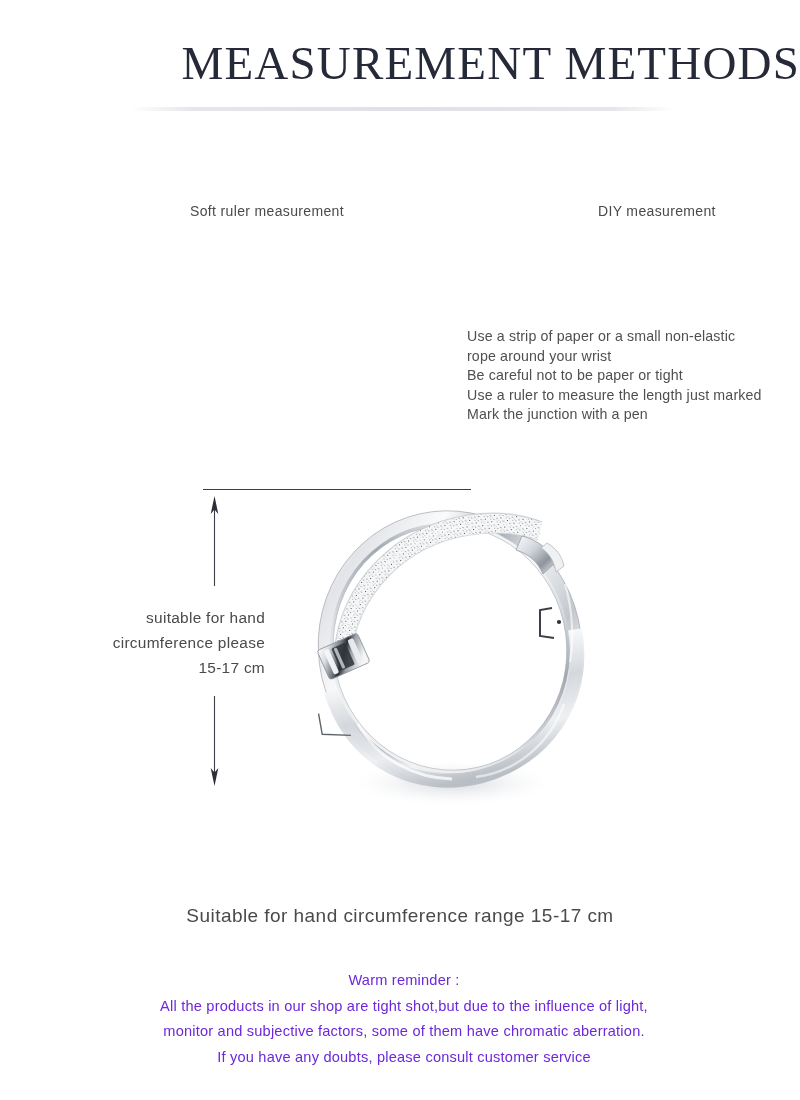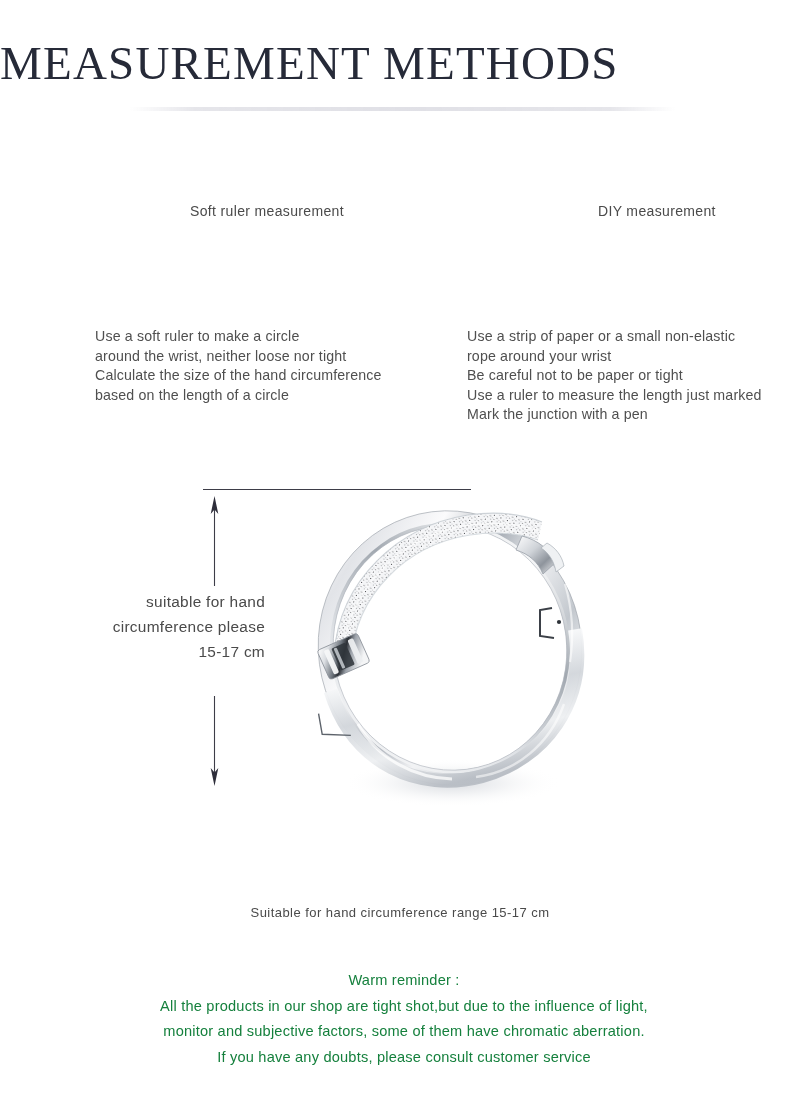--- a/index.html
+++ b/index.html
@@ -25,21 +25,21 @@
     height: 1100px;
     background: #ffffff;
   }
 
   
   .title-block {
     position: absolute;
     top: 38px;
     left: 0;
     width: 800px;
-    text-align: left;
+    text-align: right;
   }
 
   .title {
     font-family: "Liberation Serif", "DejaVu Serif", serif;
     font-size: 47px;
     letter-spacing: 1.2px;
     color: #262a38;
     line-height: 1.1;
     font-weight: 400;
     white-space: nowrap;
@@ -105,21 +105,21 @@
   }
 
   #dim-arrow-up   { top: 496px; height: 90px; }
   #dim-arrow-down { top: 696px; height: 90px; }
 
   .dim-arrow svg { display: block; overflow: visible; }
 
   
   #side-caption {
     position: absolute;
-    top: 589px;
+    top: 605px;
     left: 40px;
     width: 225px;
     text-align: right;
     font-size: 15.4px;
     line-height: 25px;
     color: #4a4a4a;
     letter-spacing: 0.3px;
   }
   #side-caption .line { display: block; white-space: nowrap; }
 
@@ -134,34 +134,34 @@
 
   .bangle-stage svg { display: block; }
 
   
   #bottom-caption {
     position: absolute;
     top: 905px;
     left: 0;
     width: 800px;
     text-align: center;
-    font-size: 13px;
+    font-size: 19px;
     color: #4a4a4a;
     letter-spacing: 0.45px;
     white-space: nowrap;
   }
 
   
   #warm-reminder {
     position: absolute;
     top: 968px;
     left: 0;
     width: 800px;
     text-align: center;
-    color: #15803d;
+    color: #6d28d9;
     font-size: 14.6px;
     line-height: 25.6px;
     letter-spacing: 0.2px;
     padding-left: 8px;
   }
   #warm-reminder .line { display: block; white-space: nowrap; }
 </style>
 </head>
 <body>
 
@@ -169,26 +169,20 @@
 
   <div class="title-block">
     <div class="title">MEASUREMENT METHODS</div>
   </div>
   <div class="title-divider"></div>
 
   <div class="col-heading" id="heading-left">Soft ruler measurement</div>
 
   <div class="col-heading" id="heading-right">DIY measurement</div>
 
-  <div class="body-block" id="body-left">
-    <span class="line">Use a soft ruler to make a circle</span>
-    <span class="line">around the wrist, neither loose nor tight</span>
-    <span class="line">Calculate the size of the hand circumference</span>
-    <span class="line">based on the length of a circle</span>
-  </div>
 
   <div class="body-block" id="body-right">
     <span class="line">Use a strip of paper or a small non-elastic</span>
     <span class="line">rope around your wrist</span>
     <span class="line">Be careful not to be paper or tight</span>
     <span class="line">Use a ruler to measure the length just marked</span>
     <span class="line">Mark the junction with a pen</span>
   </div>
 
   <div class="dim-top-rule"></div>

